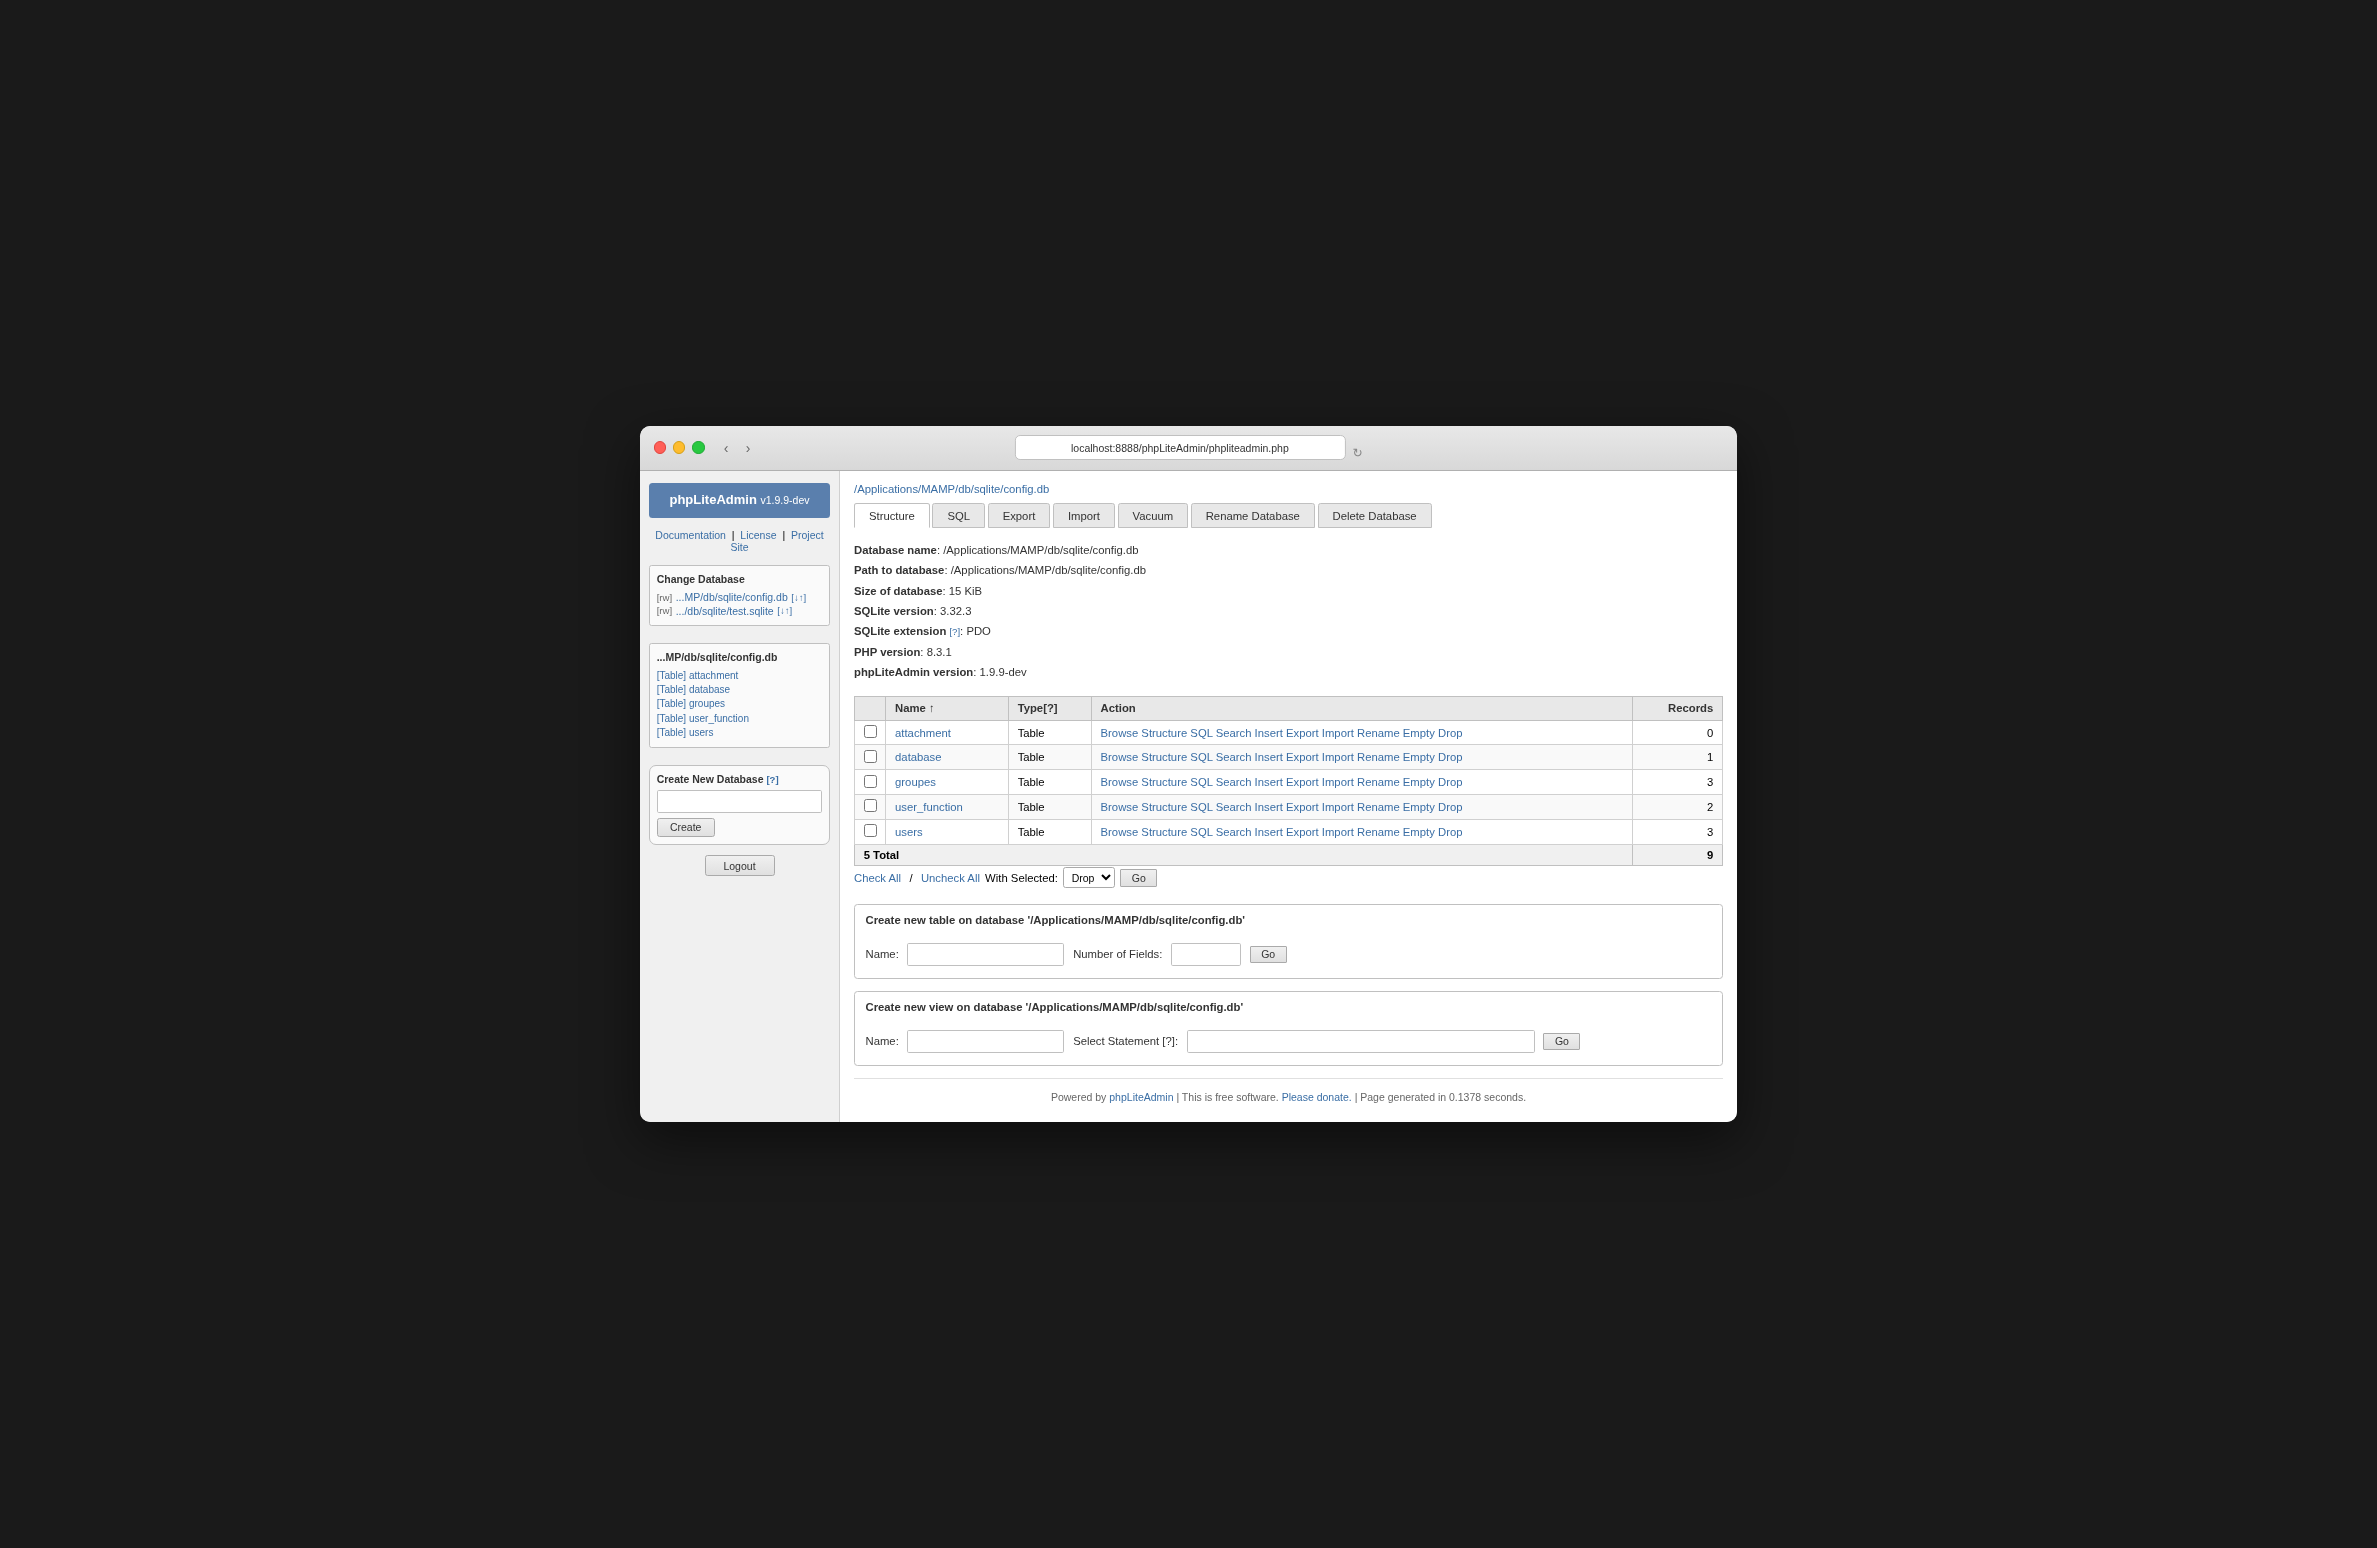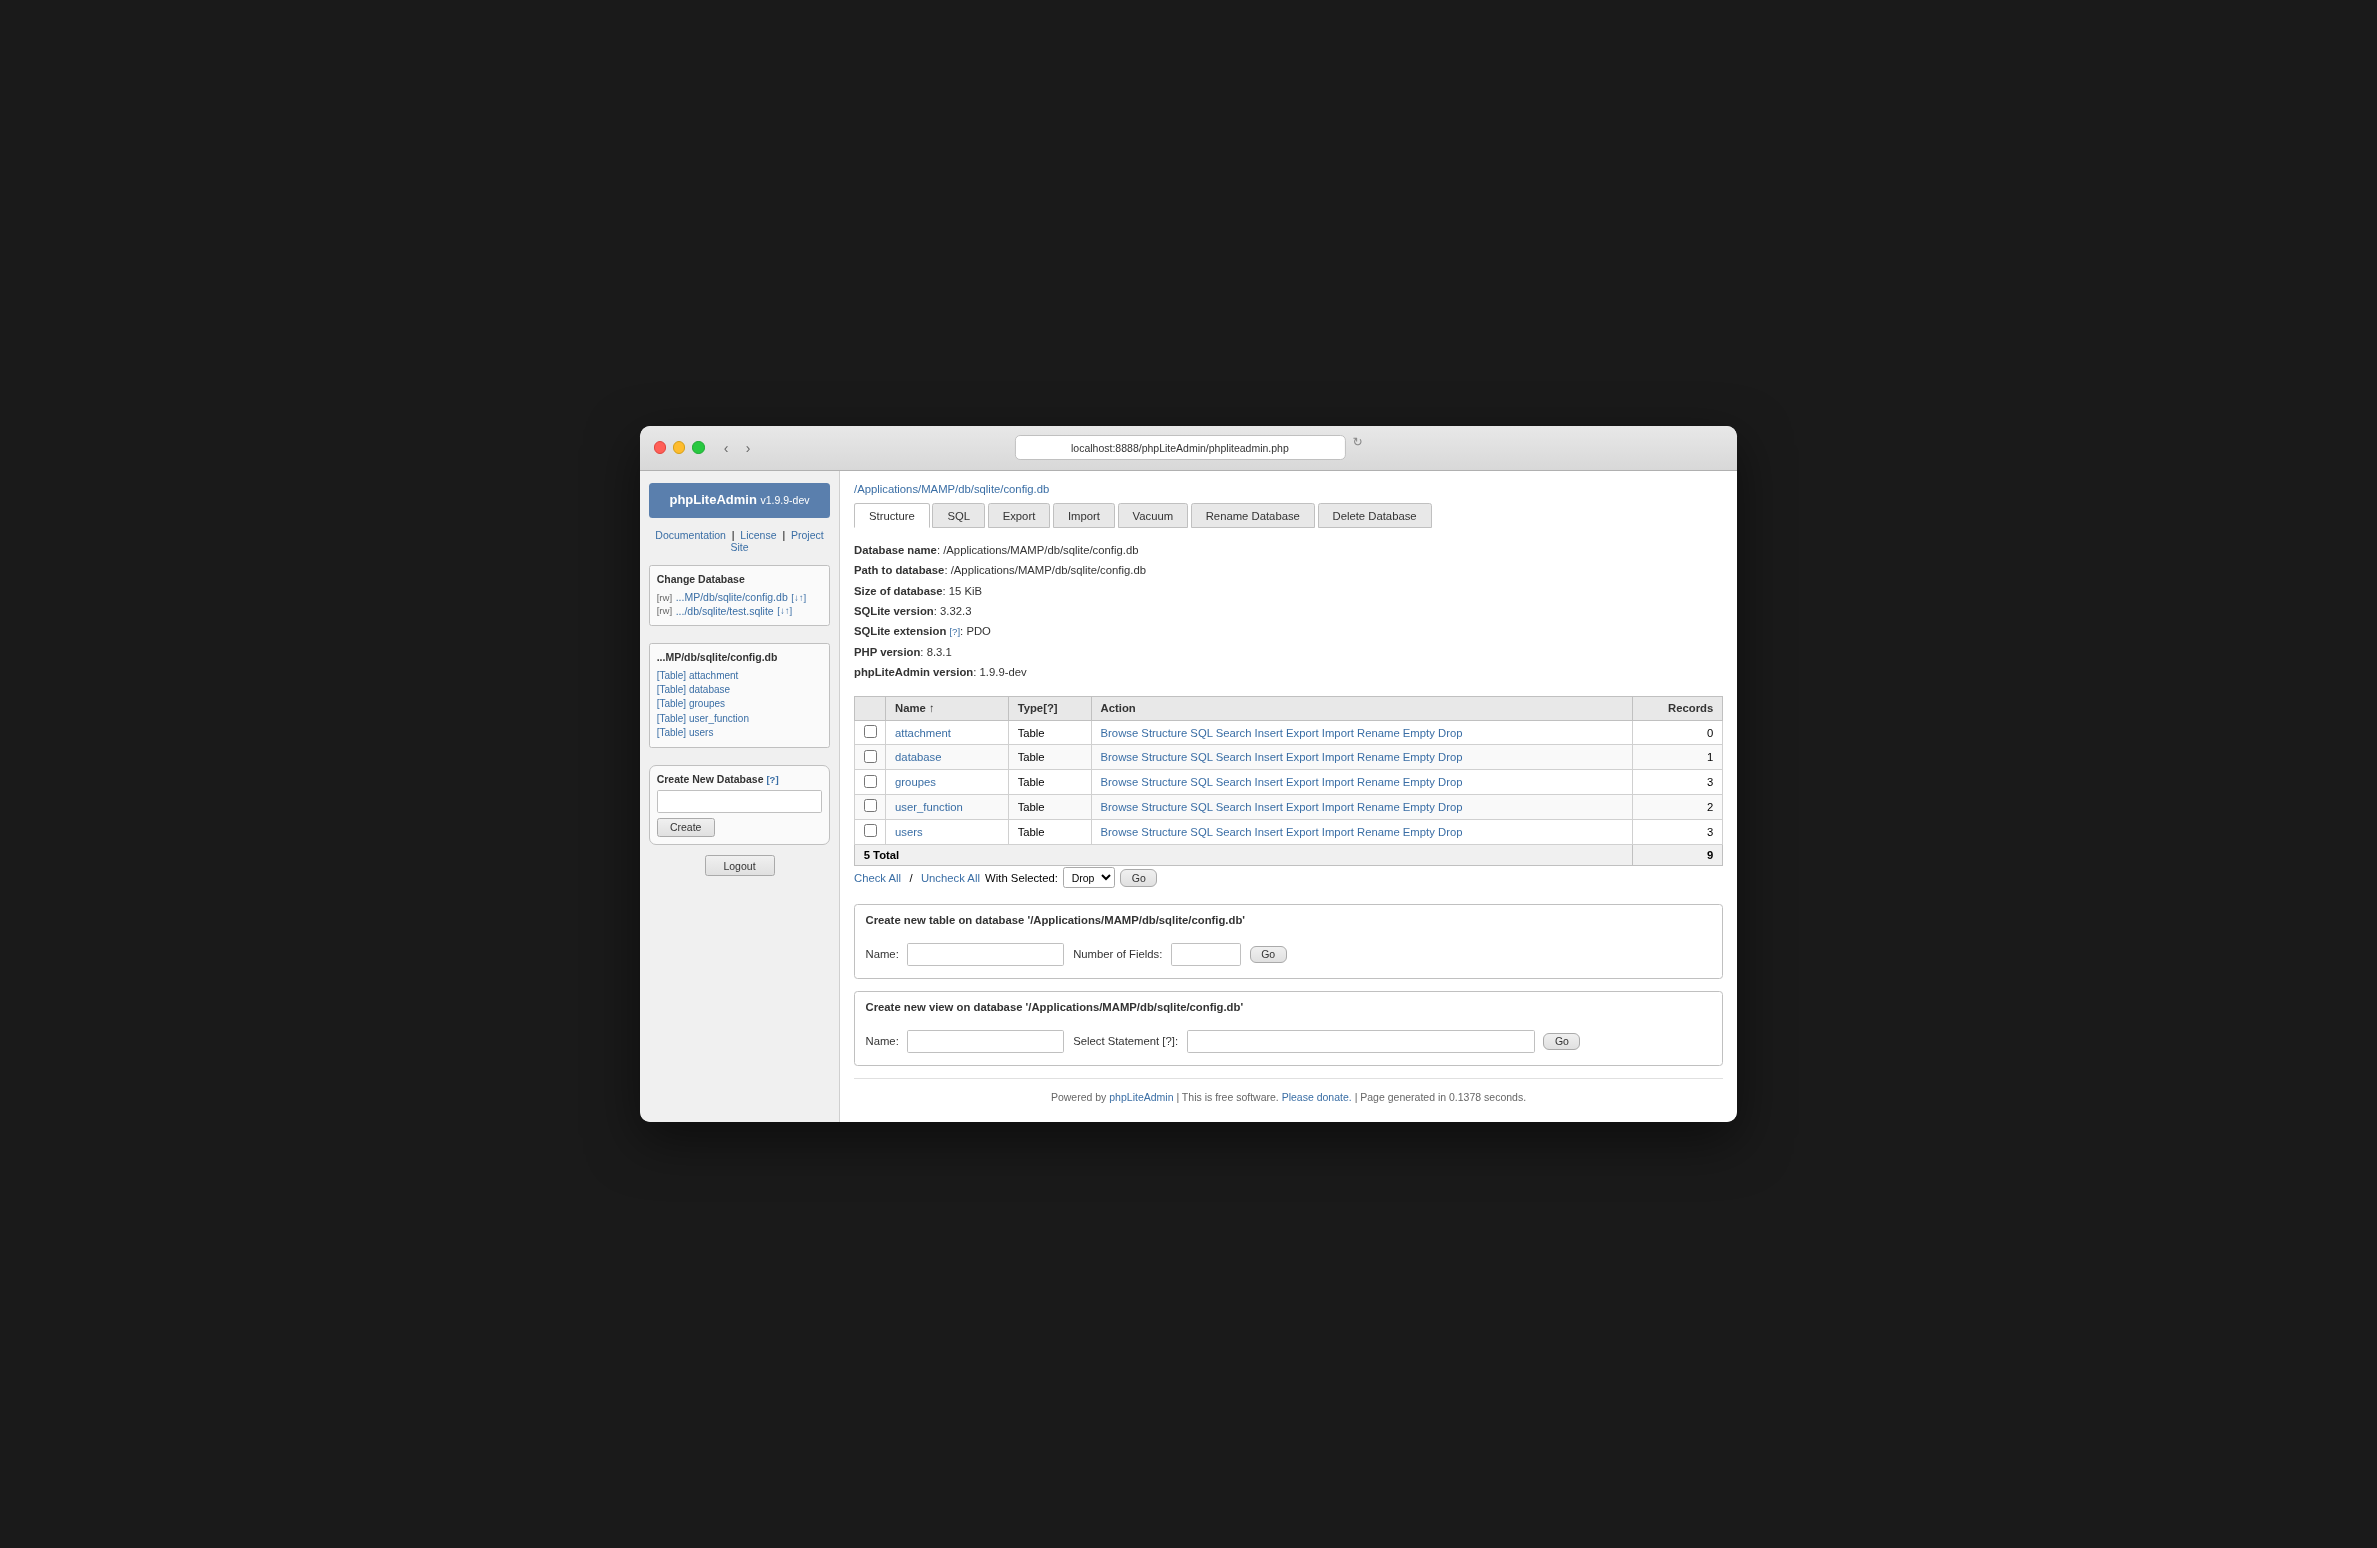--- a/index.html
+++ b/index.html
@@ -54,21 +54,21 @@
       font-size: 14px;
       color: #666;
       cursor: pointer;
       padding: 1.7px 5.2px;
     }
     .address-bar {
       position: absolute;
       left: 50%;
       transform: translateX(-50%);
       display: flex;
-      align-items: flex-start;
+      align-items: flex-end;
       gap: 7px;
     }
     .address-input {
       width: 331px;
       height: 24.4px;
       border: 0.9px solid #c0c0c0;
       border-radius: 5.2px;
       background: #fff;
       padding: 0 8.7px;
       font-size: 10.5px;
@@ -295,21 +295,21 @@
       height: 21px;
       border: 0.9px solid #aaa;
       border-radius: 2.6px;
       font-size: 10.5px;
       padding: 0 3.5px;
       background: white;
     }
     .go-btn {
       background: linear-gradient(180deg, #f0f0f0, #e0e0e0);
       border: 0.9px solid #aaa;
-      border-radius: 6px;
+      border-radius: 1px;
       padding: 1.7px 10.5px;
       font-size: 10.5px;
       cursor: pointer;
       color: #333;
     }
     
     .create-section {
       border: 0.9px solid #c0c0c0;
       border-radius: 3.5px;
       margin-bottom: 12.2px;

